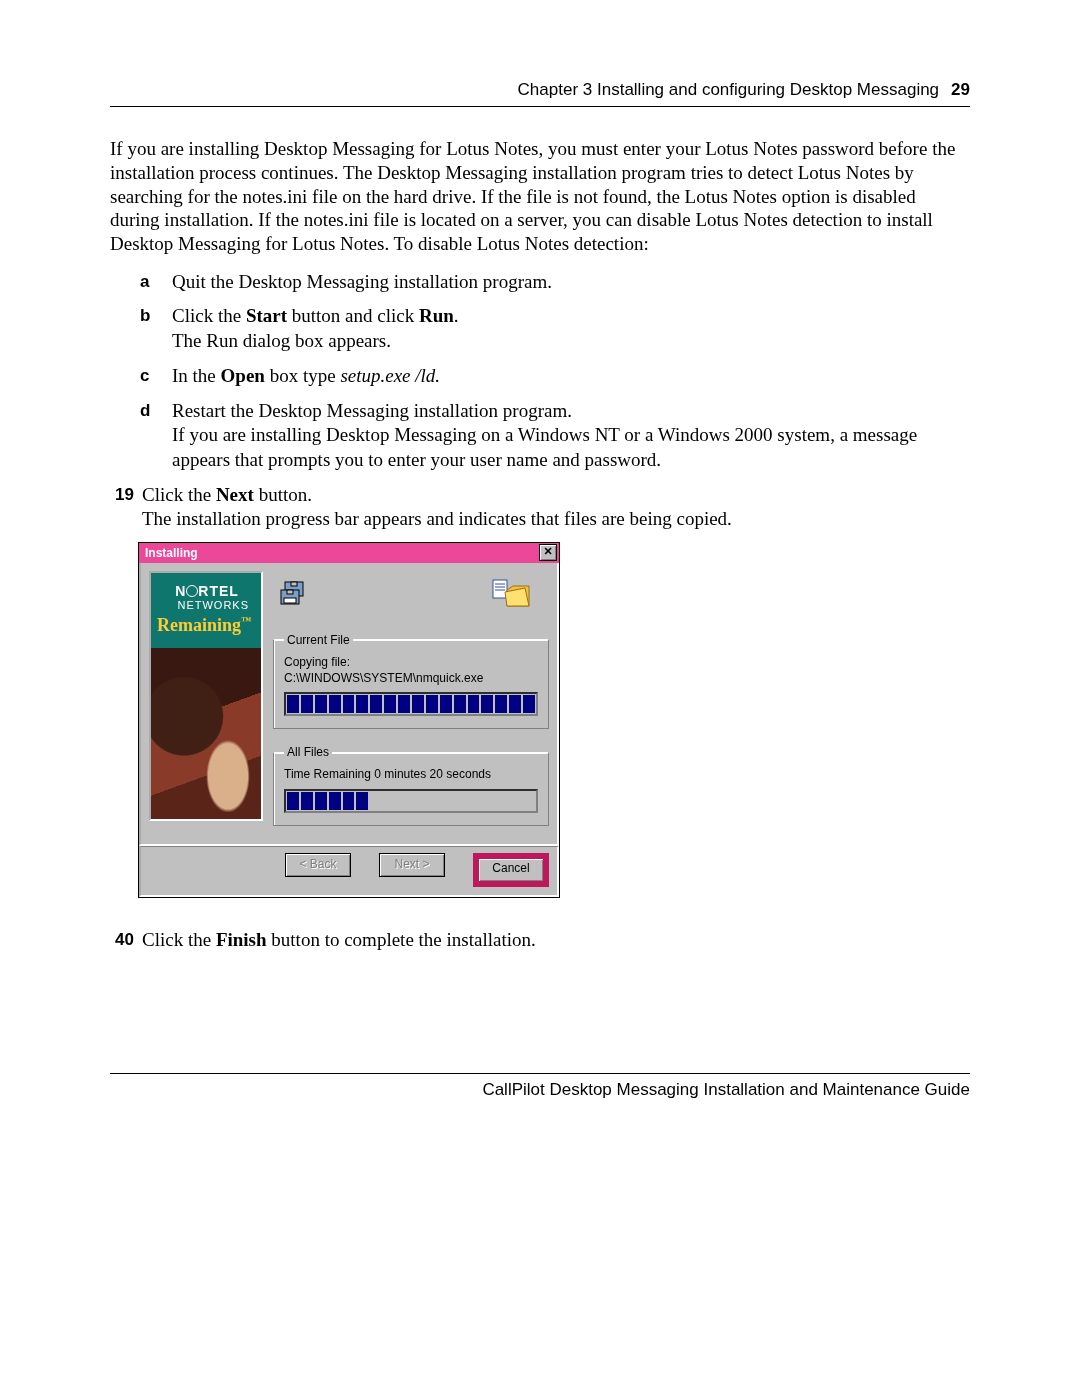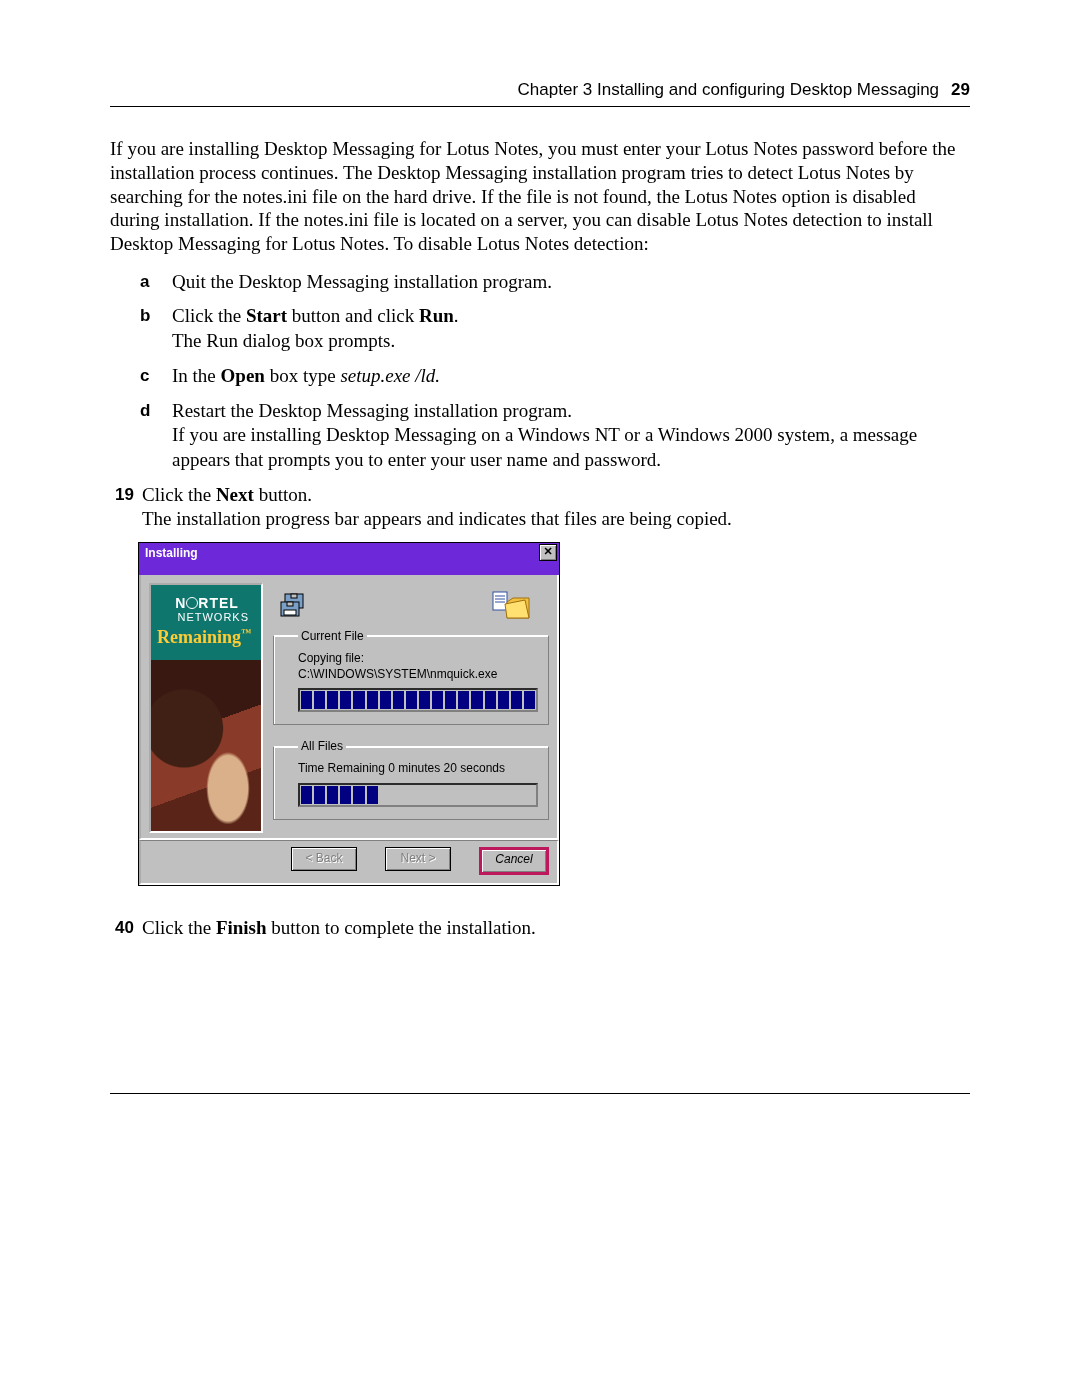--- a/index.html
+++ b/index.html
@@ -75,26 +75,26 @@
   .installer {
     width: 420px;
     margin: 6px 0 30px 28px;
     border: 1px solid #000;
     background: #c0c0c0;
     font-family: "MS Sans Serif", Tahoma, Arial, sans-serif;
     font-size: 12px;
     color: #000;
   }
   .titlebar {
-    background: #6d28d9;
+    background: #ec4899;
     color: #fff;
     display: flex;
     align-items: center;
     height: 20px;
-    padding: 0 2px 12px 6px;
+    padding: 0 2px 0 6px;
     font-weight: bold;
     font-size: 12px;
   }
   .titlebar .ttl { flex: 1; }
   .closebox {
     width: 16px; height: 15px;
     background: #c0c0c0;
     border: 1px solid #000;
     color: #000;
     font-weight: bold;
@@ -150,22 +150,22 @@
     display: flex;
     align-items: center;
     justify-content: space-between;
     padding: 0 18px 0 6px;
   }
   .disk-icon svg, .folder-icon svg { display:block; }
   fieldset.grp {
     border: 1px solid #808080;
     border-top-color: #fff;
     box-shadow: inset 1px 1px 0 #fff;
-    margin: 0 0 14px 0;
-    padding: 8px 10px 12px 24px;
+    margin: 16px 0 14px 0;
+    padding: 8px 10px 12px 10px;
   }
   fieldset.grp legend {
     font-size: 12px;
     padding: 0 3px;
     background: #c0c0c0;
   }
   .progress {
     height: 18px;
     border: 2px inset #808080;
     background: #c0c0c0;
@@ -192,21 +192,21 @@
     height: 22px;
     background: #c0c0c0;
     border: 1px solid #000;
     box-shadow: inset 1px 1px 0 #fff, inset -1px -1px 0 #808080;
     font-family: inherit;
     font-size: 12px;
     text-align: center;
     line-height: 20px;
   }
   .btn.disabled { color: #808080; text-shadow: 1px 1px 0 #fff; }
-  .btn.default { border: 3px solid #be185d; line-height:18px;font-style:italic; }
+  .btn.default { border: 6px solid #be185d; line-height:18px; }
   .small { font-size: 12px; line-height: 1.3; }
   .min-body { min-height: 1020px; display:flex; flex-direction:column; }
   .content { flex: 1; }
 </style>
 </head>
 <body>
 
 <div class="page min-body">
   <div class="content">
     <div class="header-line">
@@ -219,21 +219,21 @@
 
     <div class="sublist">
       <div class="item">
         <div class="mk">a</div>
         <div class="body">Quit the Desktop Messaging installation program.</div>
       </div>
       <div class="item">
         <div class="mk">b</div>
         <div class="body">
           <span>Click the </span><span class="b">Start</span><span> button and click </span><span class="b">Run</span><span>.</span><br>
-          <span>The Run dialog box prompts.</span>
+          <span>The Run dialog box appears.</span>
         </div>
       </div>
       <div class="item">
         <div class="mk">c</div>
         <div class="body">
           <span>In the </span><span class="b">Open</span><span> box type </span><span class="i">setup.exe /ld.</span>
         </div>
       </div>
       <div class="item">
         <div class="mk">d</div>
@@ -353,14 +353,15 @@
         <div class="mk">40</div>
         <div class="body">
           <span>Click the </span><span class="b">Finish</span><span> button to complete the installation.</span>
         </div>
       </div>
     </div>
   </div>
 
   <div>
     <hr class="lower">
+    <div class="footer-line">CallPilot Desktop Messaging Installation and Maintenance Guide</div>
   </div>
 </div>
 
 </body></html>

